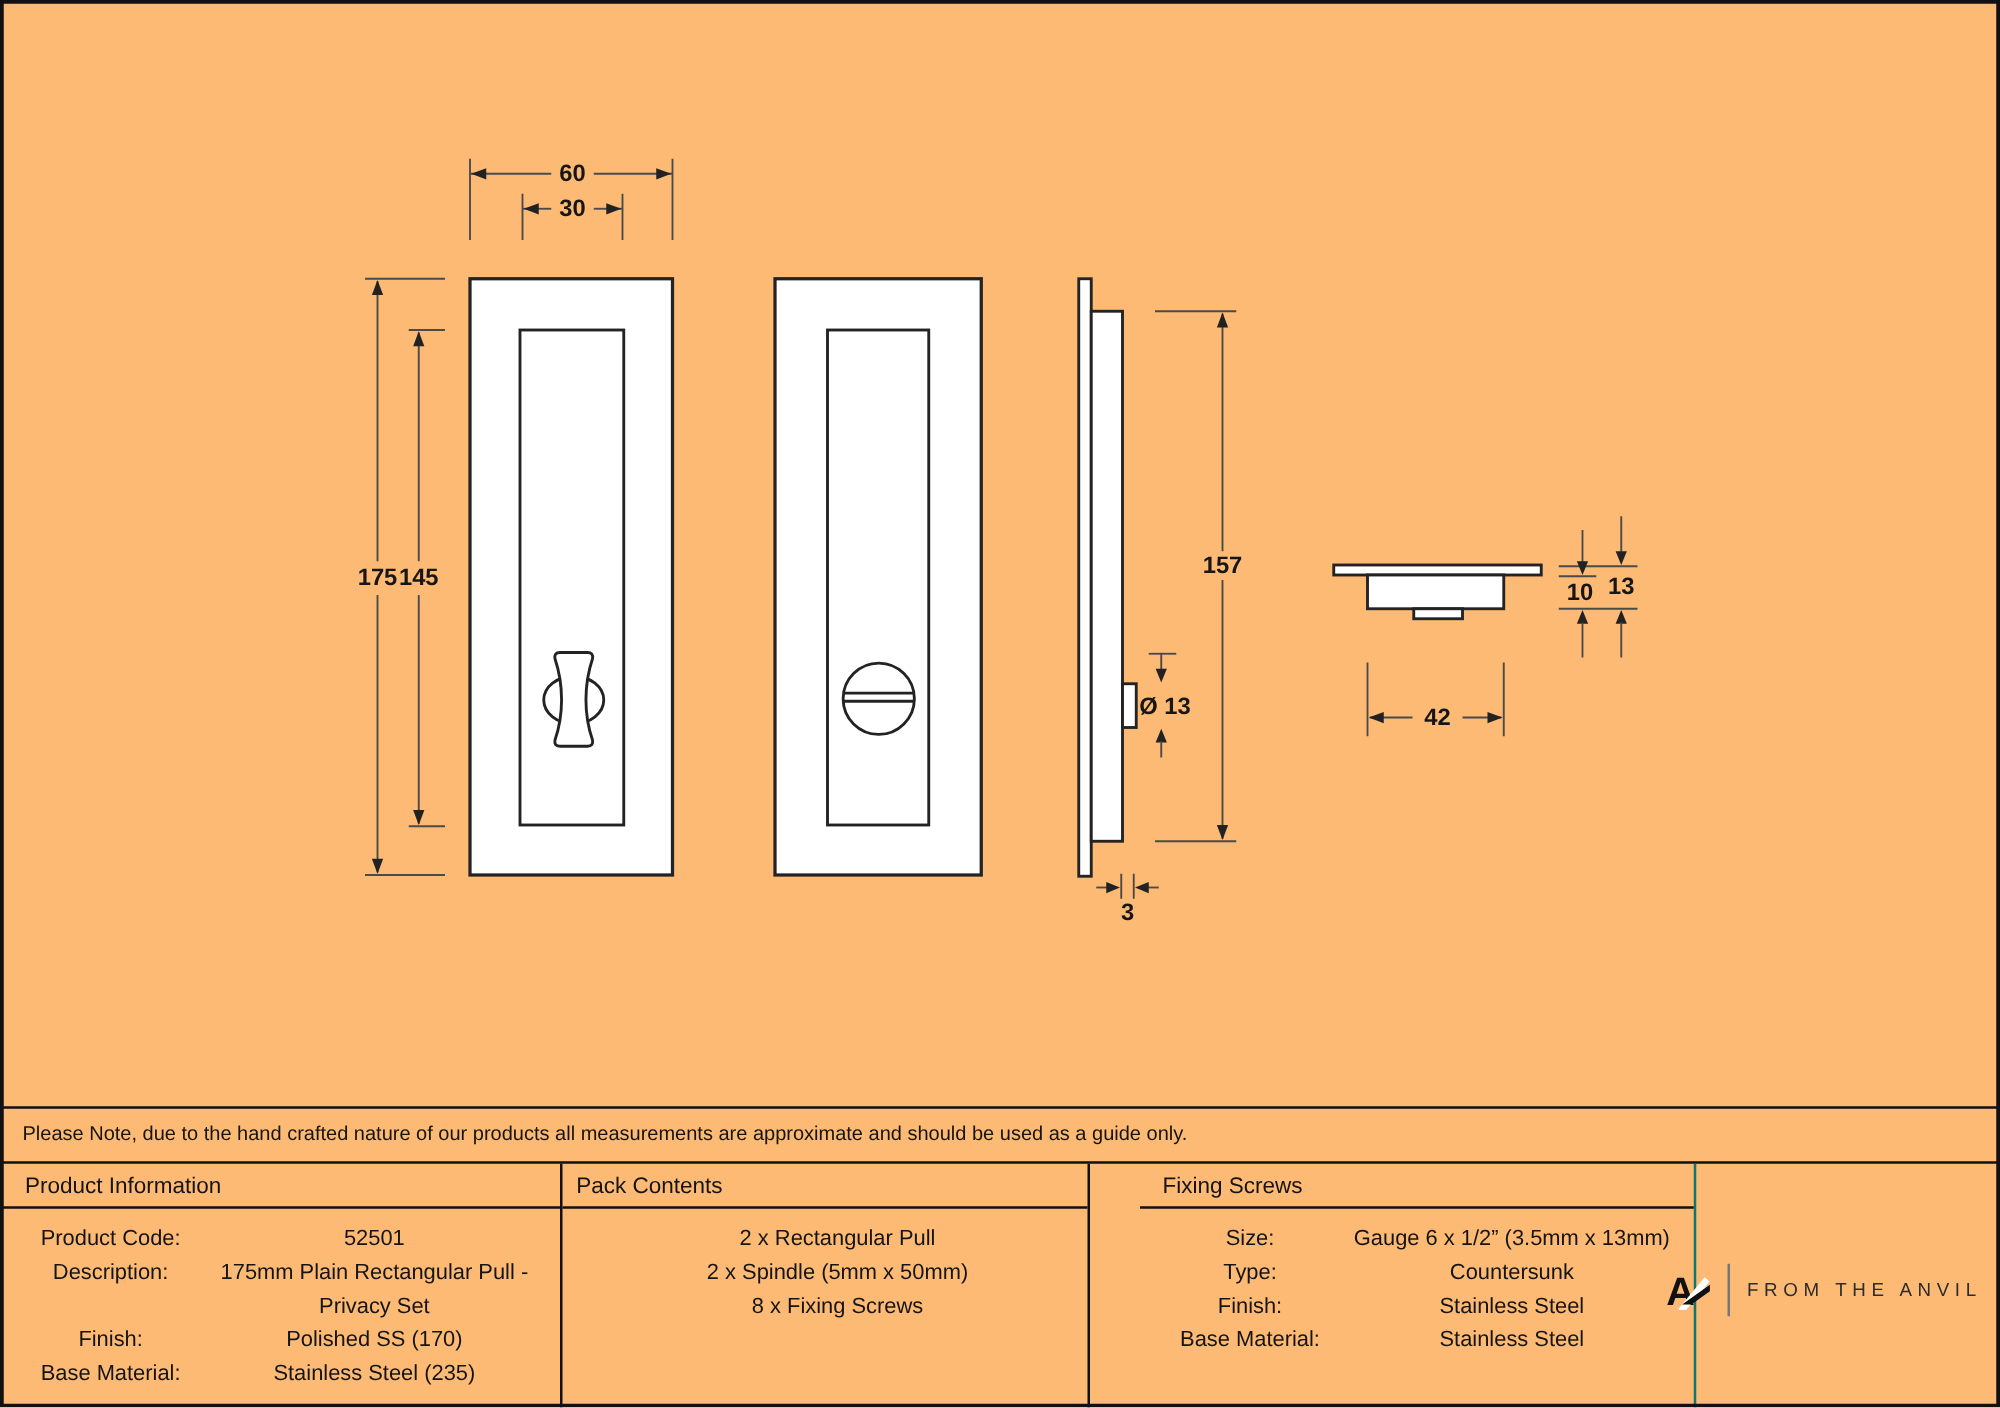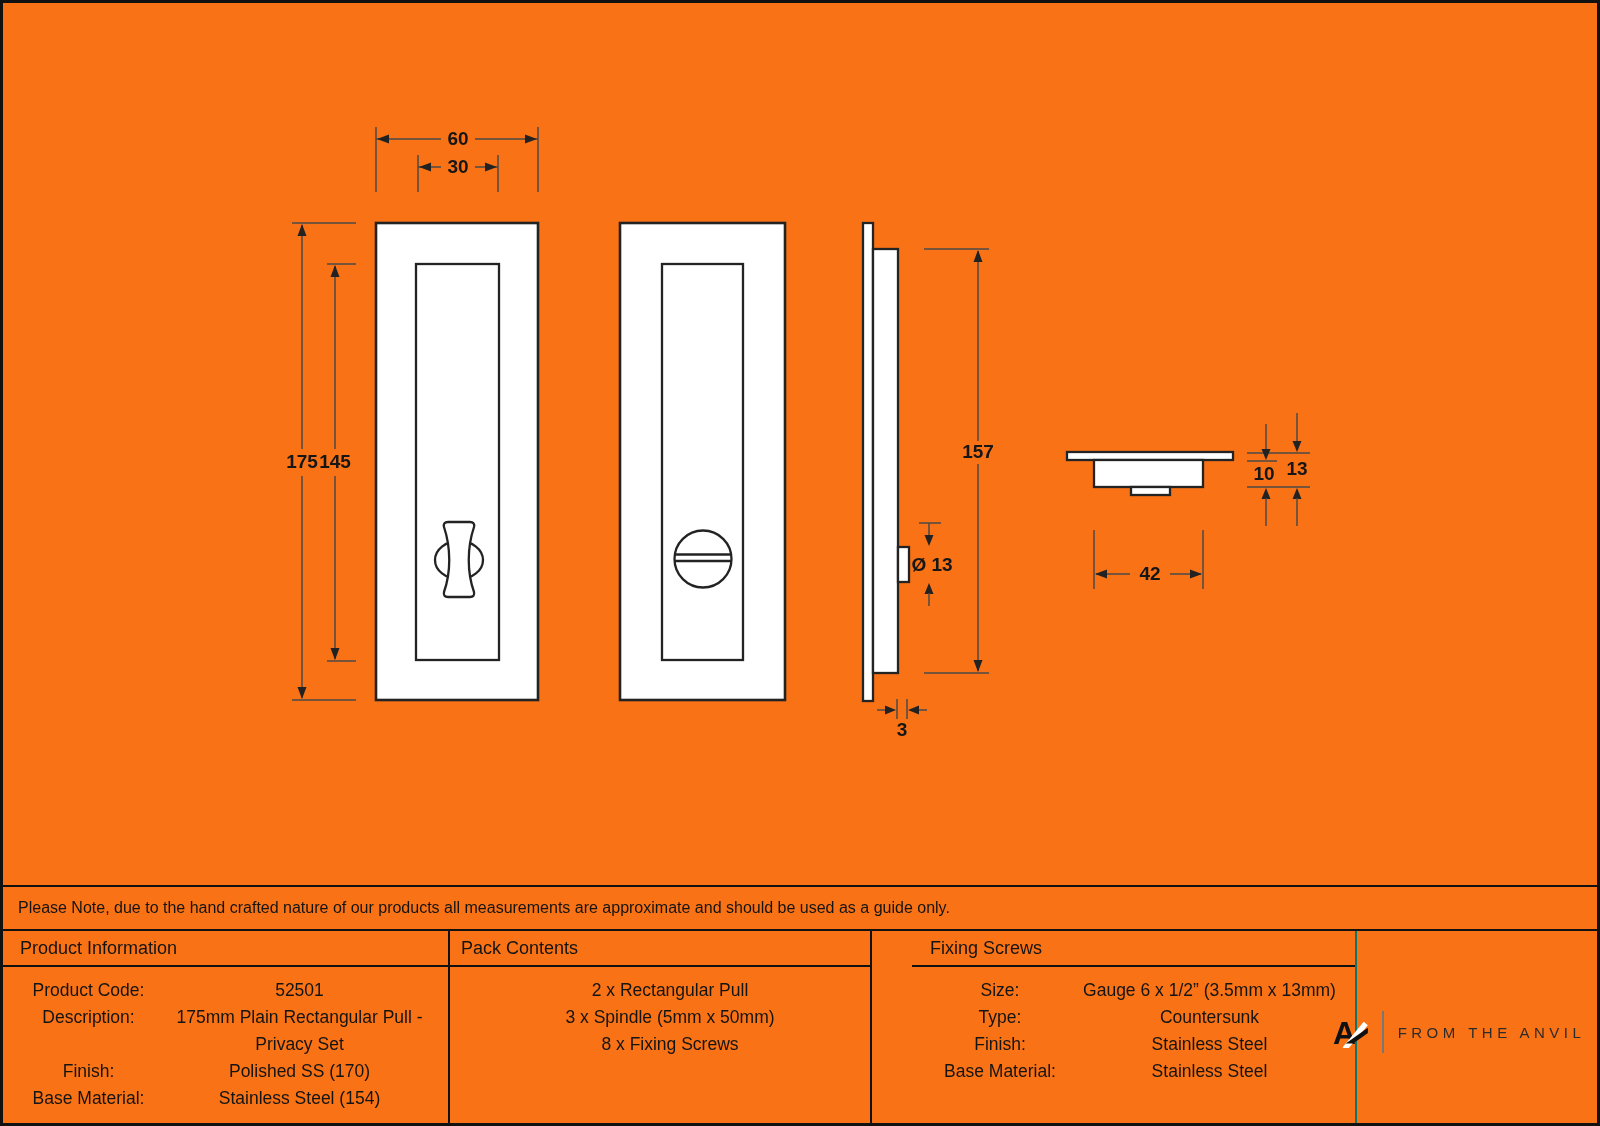--- a/index.html
+++ b/index.html
@@ -1,16 +1,16 @@
 <!DOCTYPE html>
 <html><head>
 <meta charset="utf-8">
 <style>
   html,body{margin:0;padding:0;background:#fff;}
-  .sheet{position:relative;width:1600px;height:1126px;background:#f97316;
+  .sheet{position:relative;width:1600px;height:1126px;background:#fdba74;
          font-family:"Liberation Sans",sans-serif;color:#141414;overflow:hidden;}
   .page-border{position:absolute;inset:0;border:3px solid #111;pointer-events:none;z-index:30;}
   .drawing{position:absolute;top:0;left:0;width:1600px;height:885px;}
 
   
   .shape{fill:#fff;stroke:#232323;stroke-width:2.6;}
   .shape2{fill:#fff;stroke:#232323;stroke-width:2.3;}
   .dline{stroke:#4a4a4a;stroke-width:1.5;fill:none;}
   .ah{fill:#222;stroke:none;}
   .dtext{font-family:"Liberation Sans",sans-serif;font-size:19px;font-weight:700;
@@ -191,31 +191,31 @@
       <div class="cell-body pi-grid">
         <span>Product Code:</span>
         <span>52501</span>
         <span>Description:</span>
         <span>175mm Plain Rectangular Pull -</span>
         <span></span>
         <span>Privacy Set</span>
         <span>Finish:</span>
         <span>Polished SS (170)</span>
         <span>Base Material:</span>
-        <span>Stainless Steel (154)</span>
+        <span>Stainless Steel (235)</span>
       </div>
     </div>
 
     <div class="col col-pc">
       <div class="cell-header">
         <span>Pack Contents</span>
       </div>
       <div class="cell-body pc-list">
         <div>2 x Rectangular Pull</div>
-        <div>3 x Spindle (5mm x 50mm)</div>
+        <div>2 x Spindle (5mm x 50mm)</div>
         <div>8 x Fixing Screws</div>
       </div>
     </div>
 
     <div class="col col-fs">
       <div class="cell-header">
         <span>Fixing Screws</span>
       </div>
       <div class="cell-body fs-grid">
         <span>Size:</span>

